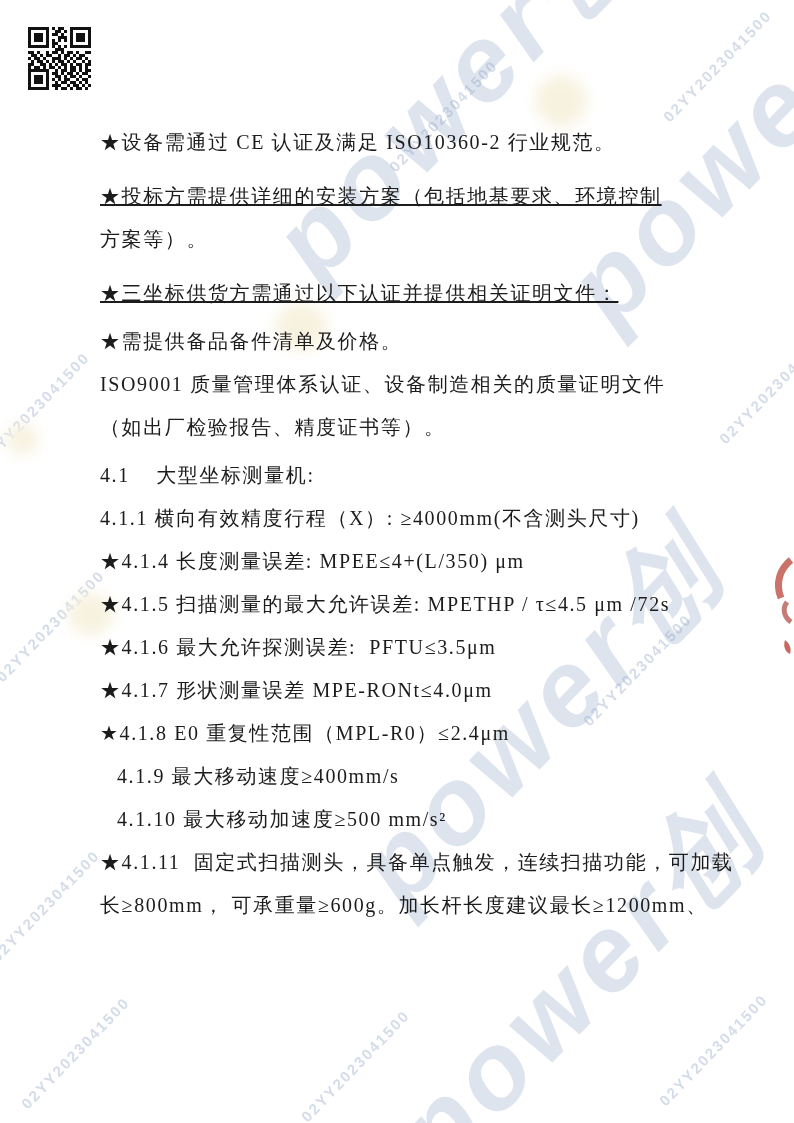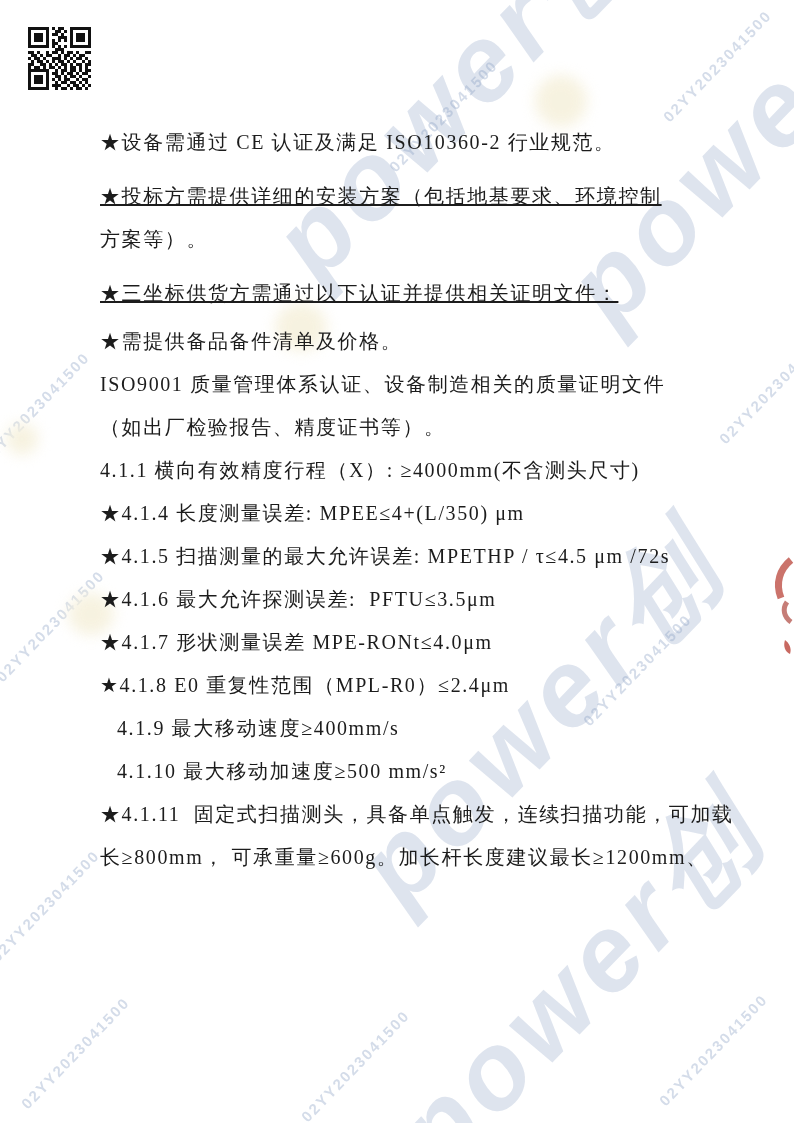--- a/index.html
+++ b/index.html
@@ -345,20 +345,21 @@
   </svg>
 
   <div class="content">
     <div class="line">★设备需通过 CE 认证及满足 ISO10360-2 行业规范。</div>
     <div class="line g1">★投标方需提供详细的安装方案（包括地基要求、环境控制</div>
     <div class="line">方案等）。</div>
     <div class="line g1">★三坐标供货方需通过以下认证并提供相关证明文件：</div>
     <div class="line g2">★需提供备品备件清单及价格。</div>
     <div class="line">ISO9001 质量管理体系认证、设备制造相关的质量证明文件</div>
     <div class="line">（如出厂检验报告、精度证书等）。</div>
+    <div class="line g2">4.1    大型坐标测量机:</div>
     <div class="line">4.1.1 横向有效精度行程（X）: ≥4000mm(不含测头尺寸)</div>
     <div class="line">★4.1.4 长度测量误差: MPEE≤4+(L/350) μm</div>
     <div class="line">★4.1.5 扫描测量的最大允许误差: MPETHP / τ≤4.5 μm /72s</div>
     <div class="line">★4.1.6 最大允许探测误差:  PFTU≤3.5μm</div>
     <div class="line">★4.1.7 形状测量误差 MPE-RONt≤4.0μm</div>
     <div class="line">★4.1.8 E0 重复性范围（MPL-R0）≤2.4μm</div>
     <div class="line ind">4.1.9 最大移动速度≥400mm/s</div>
     <div class="line ind">4.1.10 最大移动加速度≥500 mm/s²</div>
     <div class="line">★4.1.11  固定式扫描测头，具备单点触发，连续扫描功能，可加载</div>
     <div class="line">长≥800mm， 可承重量≥600g。加长杆长度建议最长≥1200mm、</div>

